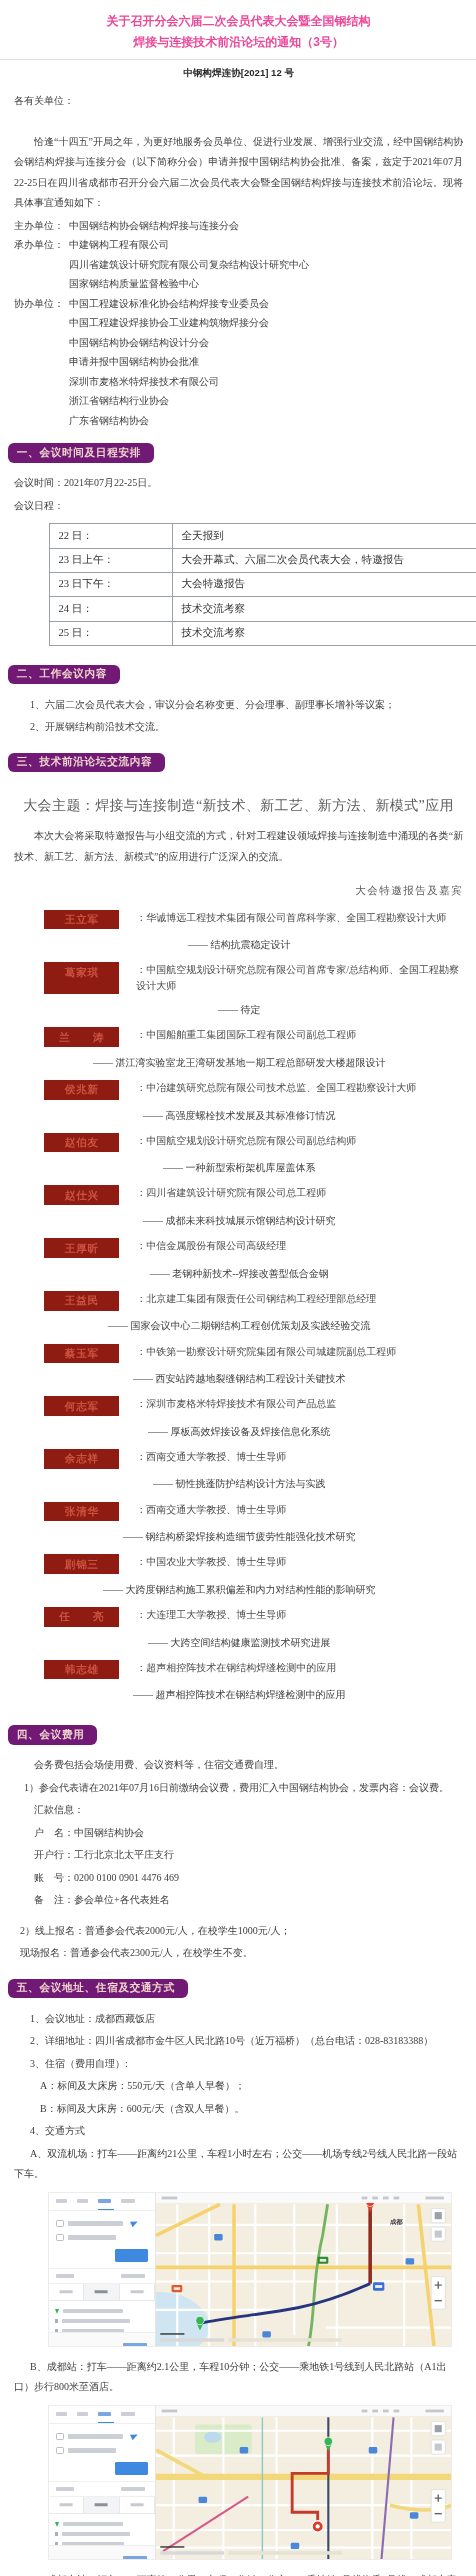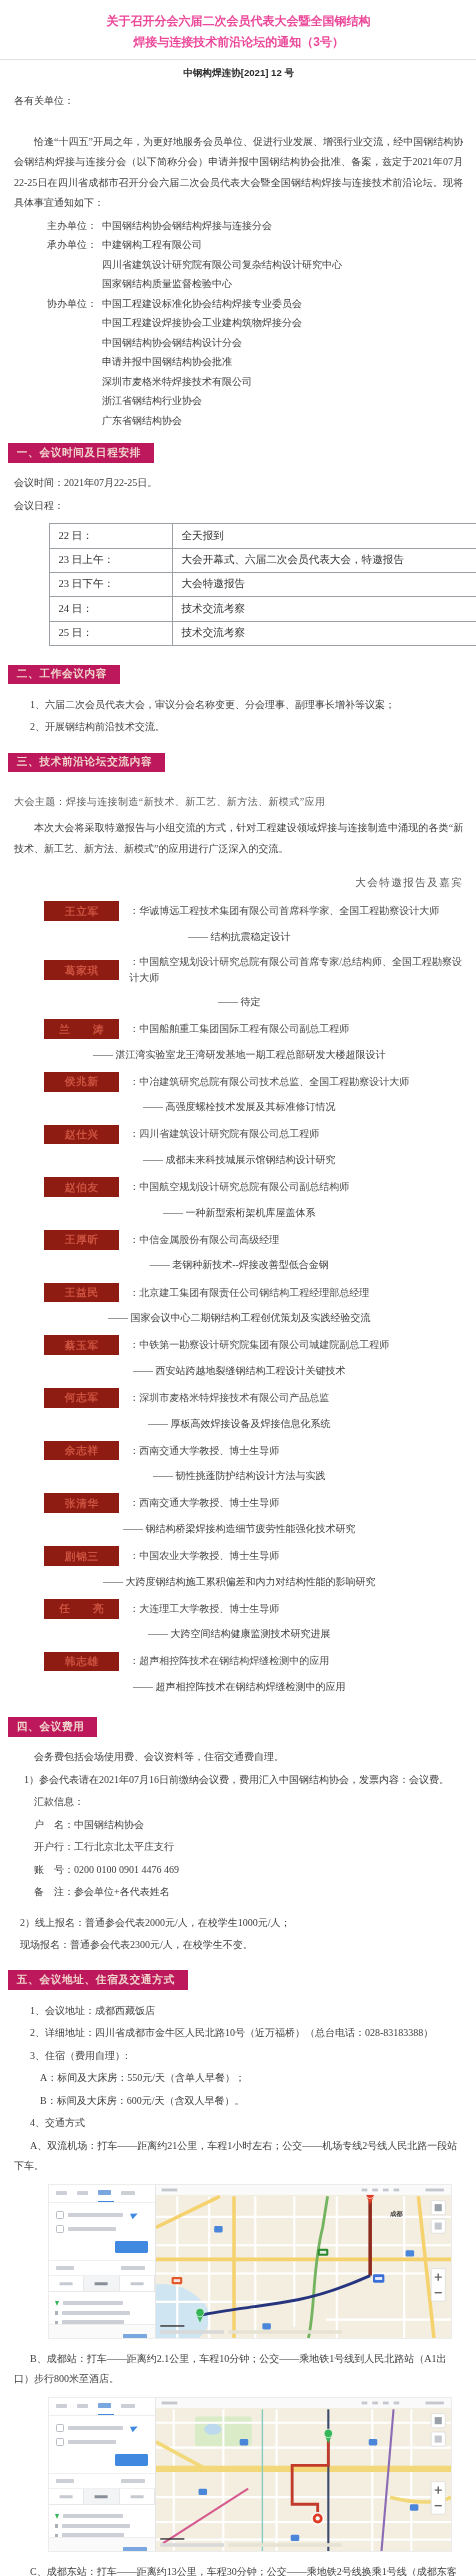--- a/index.html
+++ b/index.html
@@ -8,38 +8,38 @@
   p{margin:2px 0;font-size:10px;line-height:2.05;color:#3d3d3d;}
 
   .title{font-size:12px;font-weight:700;color:#ec4899;text-align:center;line-height:1.75;
          font-family:"Liberation Sans",sans-serif;}
   .title-rule{border:0;border-top:0.7px solid #dde1e6;margin:5.7px -12.8px 0 -14px;}
   .docnum{text-align:center;font-weight:700;font-size:9.6px;color:#2a2a2a;margin-top:7px;
           font-family:"Liberation Sans",sans-serif;}
   .salutation{margin-top:11.3px;}
   .intro{margin-top:20px;text-indent:2em;text-align:justify;}
 
-  .unit-row{display:flex;font-size:10px;line-height:1.95;margin-left:33px;}
+  .unit-row{display:flex;font-size:10px;line-height:1.95;}
   .unit-label{flex:none;width:55px;}
   .unit-values{flex:1;}
 
-  .sec-head{display:inline-block;background:#be185d;color:#f0d6cc;font-weight:700;font-size:10.6px;
+  .sec-head{display:inline-block;background:#701a75;color:#f0d6cc;font-weight:700;font-size:10.6px;
             font-family:"Liberation Sans",sans-serif;padding:2.8px 12.8px 2.8px 8.5px;margin:12.8px 0 8.5px -5.7px;
-            letter-spacing:0.7px;}
+            letter-spacing:0.7px;border-radius:6px;}
 
   .schedule-table{border-collapse:collapse;margin:7px 0 5.7px 35px;width:428px;font-size:10.6px;}
   .schedule-table td{border:0.7px solid #9aa0a6;padding:3.5px 8.5px;line-height:1.55;color:#333;}
   .schedule-table td.col-time{width:105px;}
 
-  .theme-line{text-align:left;color:#5c5c5c;font-size:10px;margin:11.3px 0 5.7px;letter-spacing:0.4px;}
+  .theme-line{text-align:center;color:#5c5c5c;font-size:14px;margin:11.3px 0 5.7px;letter-spacing:0.4px;}
   .desc{text-indent:2em;text-align:justify;}
   .guests-heading{text-align:right;color:#5c5c5c;font-size:10.6px;margin:12.8px 0 7px;letter-spacing:1.4px;}
 
   .speaker{margin:7.8px 0 9.2px -5.7px;}
-  .speaker-line{display:flex;align-items:center;gap:10px;font-size:10px;color:#4a4a4a;line-height:1.6;padding-left:36px;}
+  .speaker-line{display:flex;gap:17px;font-size:10px;color:#4a4a4a;line-height:1.6;padding-left:36px;}
   .badge{flex:none;min-width:61px;text-align:center;background:#8e1c12;color:#cd5340;font-weight:700;
          font-size:10.6px;padding:1.4px 7px;font-family:"Liberation Sans",sans-serif;letter-spacing:0.7px;}
   .aff{flex:1;}
   .topic{margin:7.8px 0 0 7px;font-size:10px;color:#3d3d3d;line-height:1.6;text-align:center;}
 
   .ti-05{text-indent:.6em;}
   .ti-1{text-indent:1em;}
   .ti-15{text-indent:1.6em;}
   .ti-2{text-indent:2em;}
   .ti-26{text-indent:2.6em;}
@@ -191,32 +191,32 @@
       <div class="speaker">
         <div class="speaker-line">
           <span class="badge">侯兆新</span>
           <span class="aff">：中冶建筑研究总院有限公司技术总监、全国工程勘察设计大师</span>
         </div>
         <div class="topic">—— 高强度螺栓技术发展及其标准修订情况</div>
       </div>
 
       <div class="speaker">
         <div class="speaker-line">
+          <span class="badge">赵伯友</span>
+          <span class="aff">：中国航空规划设计研究总院有限公司副总结构师</span>
+        </div>
+        <div class="topic">——  一种新型索桁架机库屋盖体系</div>
+      </div>
+
+      <div class="speaker">
+        <div class="speaker-line">
           <span class="badge">赵仕兴</span>
           <span class="aff">：四川省建筑设计研究院有限公司总工程师</span>
         </div>
         <div class="topic">—— 成都未来科技城展示馆钢结构设计研究</div>
-      </div>
-
-      <div class="speaker">
-        <div class="speaker-line">
-          <span class="badge">赵伯友</span>
-          <span class="aff">：中国航空规划设计研究总院有限公司副总结构师</span>
-        </div>
-        <div class="topic">——  一种新型索桁架机库屋盖体系</div>
       </div>
 
       <div class="speaker">
         <div class="speaker-line">
           <span class="badge">王厚昕</span>
           <span class="aff">：中信金属股份有限公司高级经理</span>
         </div>
         <div class="topic">—— 老钢种新技术--焊接改善型低合金钢</div>
       </div>
 

